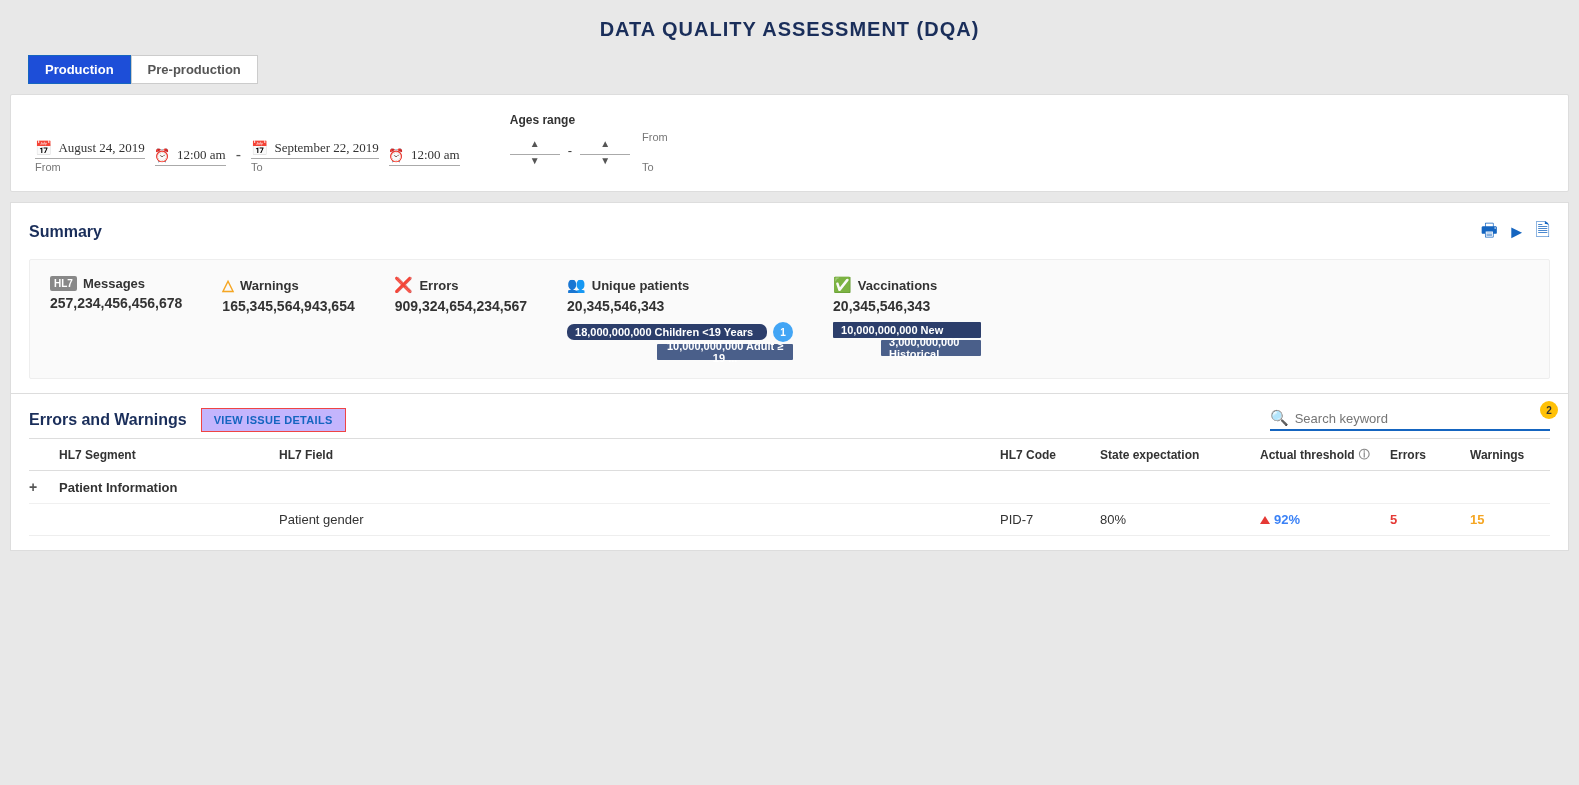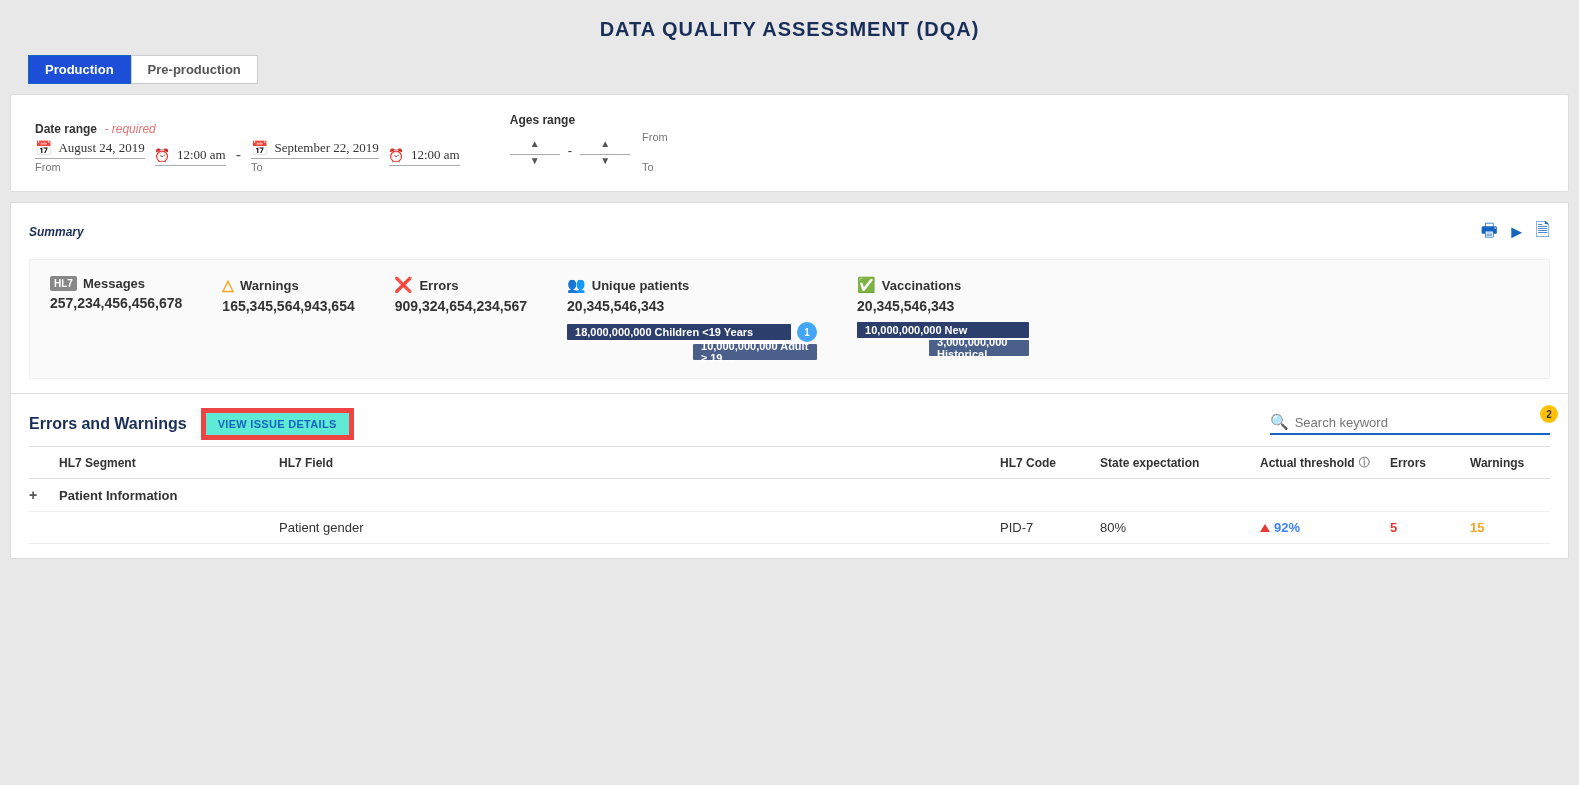--- a/index.html
+++ b/index.html
@@ -183,24 +183,23 @@
     }
 
     .summary-header {
       display: flex;
       align-items: center;
       justify-content: space-between;
       margin-bottom: 12px;
     }
 
     .summary-title {
-      font-size: 12px;
+      font-size: 16px;
       font-weight: bold;
       color: #1a2e5a;
-      font-style: italic;
     }
 
     .summary-icons {
       display: flex;
       gap: 10px;
       align-items: center;
     }
 
     .summary-icon {
       color: #1565c0;
@@ -317,23 +316,23 @@
       gap: 14px;
     }
 
     .ew-title {
       font-size: 16px;
       font-weight: bold;
       color: #1a2e5a;
     }
 
     .view-issue-btn {
-      border: 5px solid #ef4444;
+      border: 1px solid #ef4444;
       color: #1565c0;
-      background: #5eead4;
+      background: #c4b5fd;
       padding: 5px 12px;
       font-size: 11px;
       font-weight: bold;
       cursor: pointer;
       letter-spacing: 0.3px;
     }
 
     .search-box {
       display: flex;
       align-items: center;
@@ -456,24 +455,20 @@
 <div class="page-title">DATA QUALITY ASSESSMENT (DQA)</div>
 
 <div class="top-bar">
   <button class="tab-btn active">Production</button>
   <button class="tab-btn inactive">Pre-production</button>
 </div>
 
 <div class="filter-panel">
   <div class="filter-row">
     <div class="filter-group">
-      <div class="filter-label">
-        <span>Date range</span>
-        <span class="required">- required</span>
-      </div>
       <div class="date-row">
         <div class="date-field">
           <div class="date-input-box">
             <span class="calendar-icon">📅</span>
             <span class="val">August 24, 2019</span>
           </div>
           <span class="field-label-sub">From</span>
         </div>
         <div class="date-field">
           <div class="date-input-box">
@@ -557,42 +552,42 @@
     </div>
 
     <div class="stat-item">
       <div class="stat-label">
         <span class="stat-icon patient-icon">👥</span>
         <span>Unique patients</span>
       </div>
       <div class="stat-value">20,345,546,343</div>
       <div class="progress-bars">
         <div class="prog-bar-row">
-          <div class="prog-bar prog-bar-dark" style="width:224px;">
+          <div class="prog-bar prog-bar-dark" style="width:200px;border-radius:7px;">
             <span>18,000,000,000 Children &lt;19 Years</span>
           </div>
           <div class="badge-circle">1</div>
         </div>
         <div class="prog-bar-row">
-          <div class="prog-bar prog-bar-medium" style="width:124px;margin-left:auto;">
+          <div class="prog-bar prog-bar-medium" style="width:136px;margin-left:auto;text-align:center;">
             <span>10,000,000,000 Adult ≥ 19 ...</span>
           </div>
         </div>
       </div>
     </div>
 
     <div class="stat-item">
       <div class="stat-label">
         <span class="stat-icon vacc-icon">✅</span>
         <span>Vaccinations</span>
       </div>
       <div class="stat-value">20,345,546,343</div>
       <div class="progress-bars">
         <div class="prog-bar-row">
-          <div class="prog-bar prog-bar-dark" style="width:172px;">
+          <div class="prog-bar prog-bar-dark" style="width:148px;">
             <span>10,000,000,000 New</span>
           </div>
         </div>
         <div class="prog-bar-row">
           <div class="prog-bar prog-bar-medium" style="width:100px;margin-left:auto;">
             <span>3,000,000,000 Historical</span>
           </div>
         </div>
       </div>
     </div>

